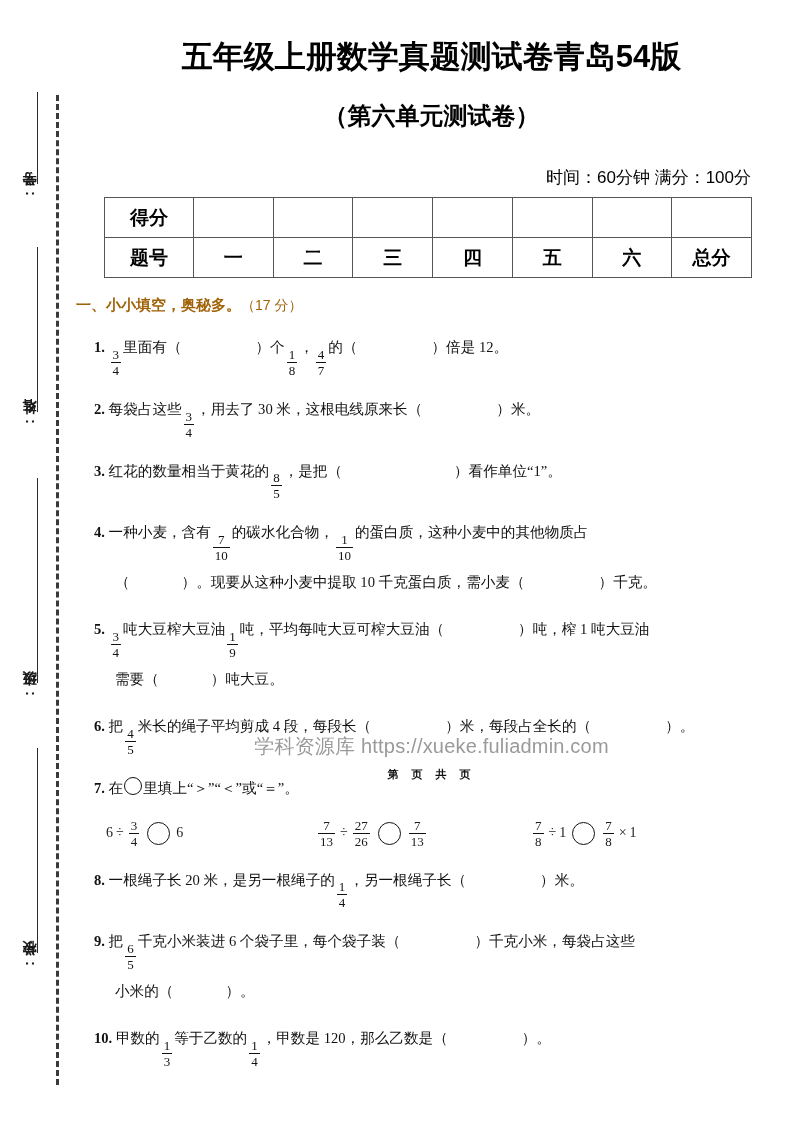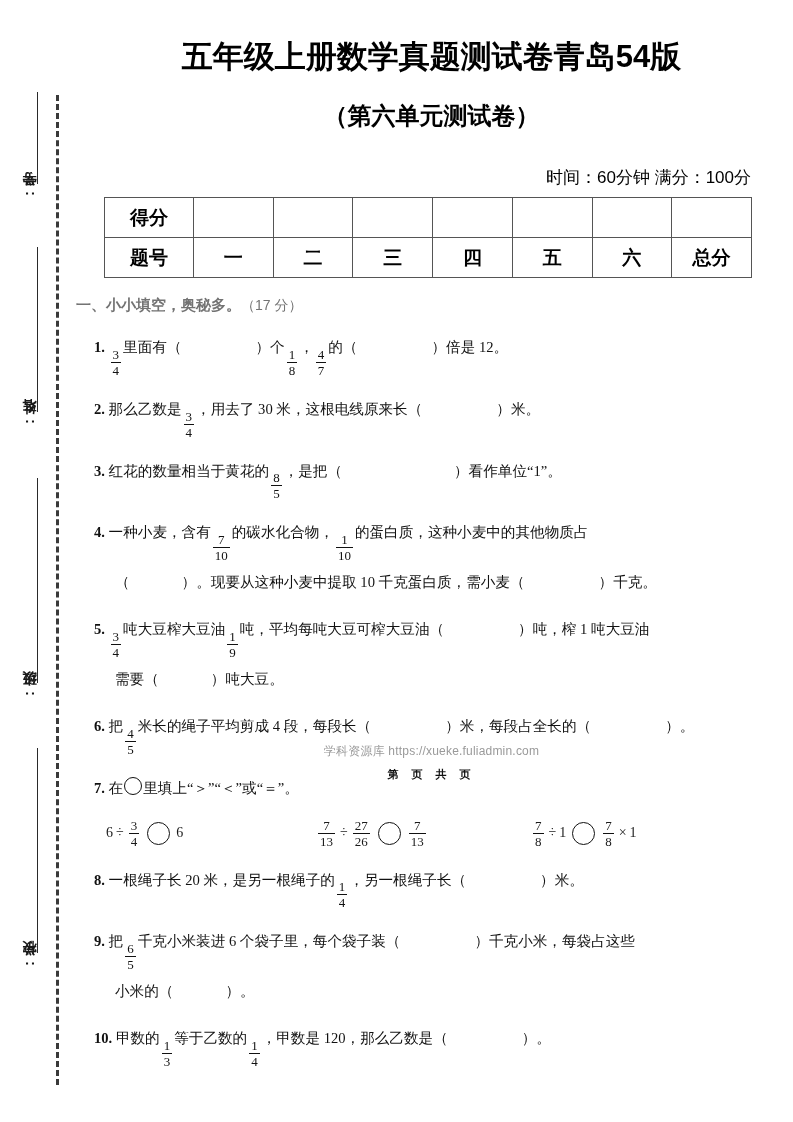--- a/index.html
+++ b/index.html
@@ -105,21 +105,21 @@
     color: #000;
   }
   table.score-table td.lead { width: 86px; }
 
   
   .section-head {
     margin: 18px 0 0 6px;
     font-family: "Liberation Sans", "DejaVu Sans", sans-serif;
     font-weight: bold;
     font-size: 15px;
-    color: #737373;
+    color: #a16207;
   }
   .section-head .pts {
     font-weight: normal;
     font-size: 14px;
   }
 
   .q {
     margin: 17px 0 0 24px;
     font-size: 14.6px;
     line-height: 30px;
@@ -183,21 +183,21 @@
 
   
   .footer {
     position: absolute;
     left: 0; right: 0;
     bottom: 18px;
     text-align: center;
   }
   .watermark {
     font-family: "Liberation Sans", "DejaVu Sans", sans-serif;
-    font-size: 12px;
+    font-size: 20px;
     color: #9a9a9a;
     letter-spacing: 0.2px;
   }
   .page-no {
     margin-top: 7px;
     font-family: "Liberation Sans", "DejaVu Sans", sans-serif;
     font-weight: bold;
     font-size: 11px;
     color: #111;
     letter-spacing: 5px;
@@ -266,21 +266,21 @@
         <span class="nu">1</span>
         <span class="de">8</span>
       </span><span>，</span><span class="frac">
         <span class="nu">4</span>
         <span class="de">7</span>
       </span><span>的（</span><span class="blank-md"></span><span>）倍是 12。</span>
   </div>
 
   <div class="q">
     <span class="num">2.</span>
-    <span>那么乙数是</span><span class="frac">
+    <span>每袋占这些</span><span class="frac">
         <span class="nu">3</span>
         <span class="de">4</span>
       </span><span>，用去了 30 米，这根电线原来长（</span><span class="blank-md"></span><span>）米。</span>
   </div>
 
   <div class="q">
     <span class="num">3.</span>
     <span>红花的数量相当于黄花的</span><span class="frac">
         <span class="nu">8</span>
         <span class="de">5</span>

